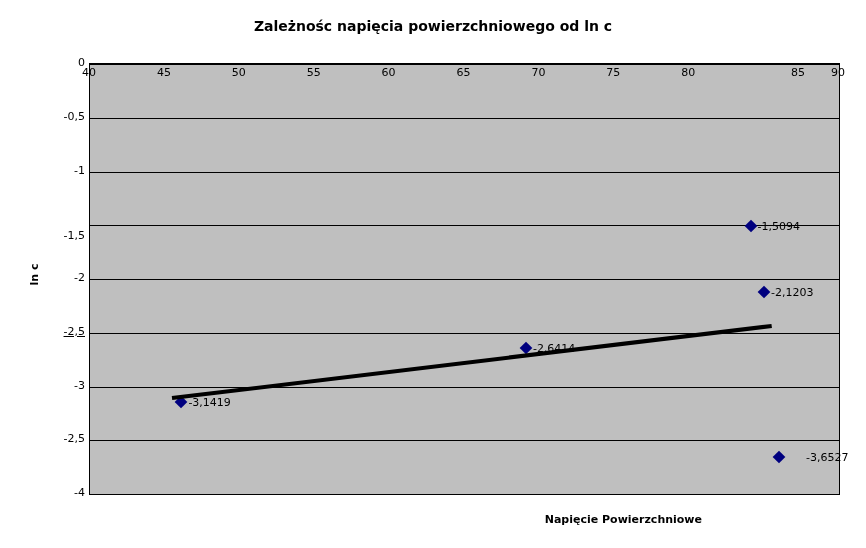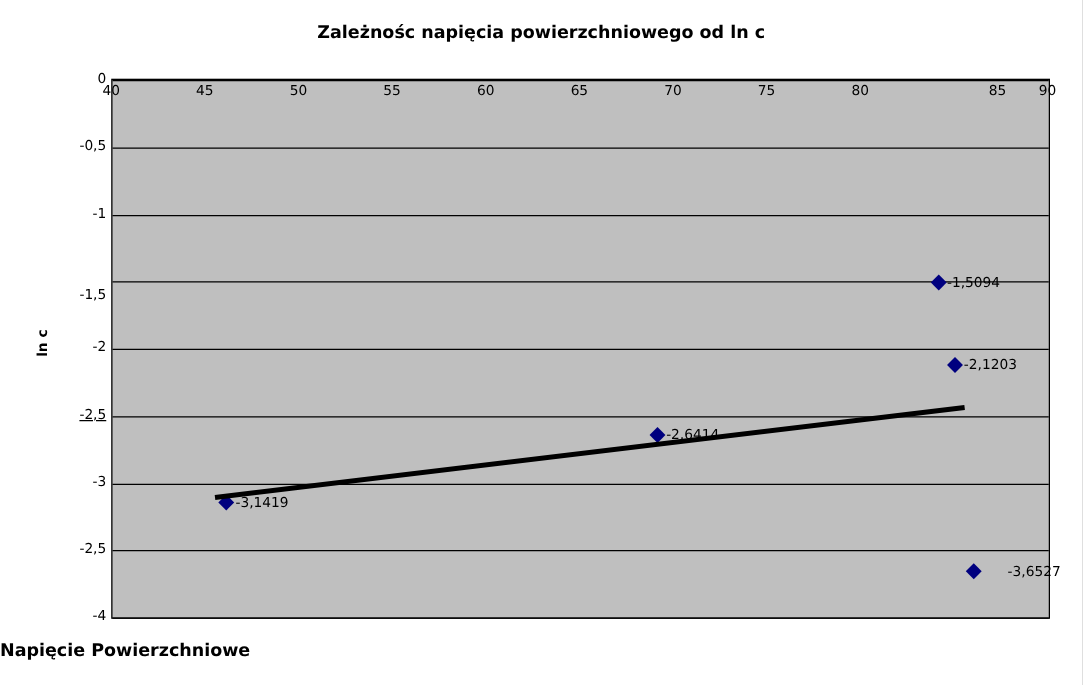--- a/index.html
+++ b/index.html
@@ -36,22 +36,22 @@
     transform:translateX(-50%);text-align:center;
   }
 
   
   .y-axis-title{
     position:absolute;left:-6px;top:268px;width:80px;text-align:center;
     font-size:11px;font-weight:bold;color:#000;
     transform:rotate(-90deg);transform-origin:center center;
   }
   .x-axis-title{
-    position:absolute;left:0;top:513px;width:702px;text-align:left;
-    font-size:14px;font-weight:bold;color:#000;
+    position:absolute;left:0;top:513px;width:702px;text-align:right;
+    font-size:11px;font-weight:bold;color:#000;
   }
 
   
   .point{
     position:absolute;width:9px;height:9px;background:#00007f;
     transform:translate(-50%,-50%) rotate(45deg);
   }
   .point-label{
     position:absolute;font-size:11px;color:#000;white-space:nowrap;
     transform:translateY(-50%);

